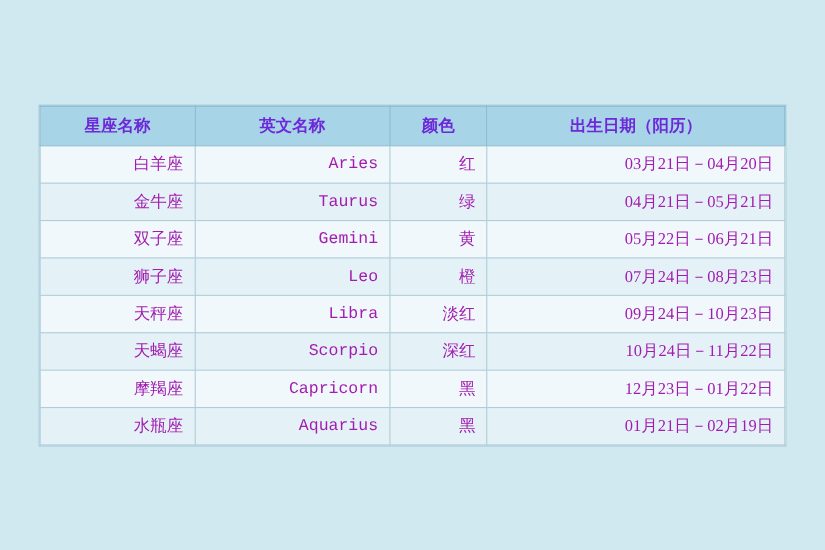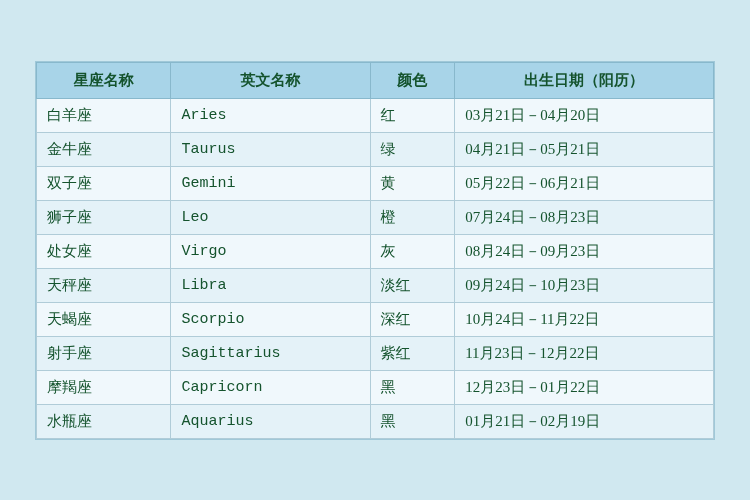--- a/index.html
+++ b/index.html
@@ -32,37 +32,37 @@
 
     thead tr {
       background-color: #a8d4e8;
     }
 
     thead th {
       padding: 8px 10px;
       border: 1px solid #88b8cc;
       text-align: center;
       font-weight: bold;
-      color: #14532d;
+      color: #6d28d9;
       font-size: 15px;
     }
 
     tbody tr {
       background-color: #f0f8fc;
     }
 
     tbody tr:nth-child(even) {
       background-color: #e4f2f8;
     }
 
     tbody td {
       padding: 7px 10px;
       border: 1px solid #b0ccd8;
-      text-align: left;
-      color: #14532d;
+      text-align: right;
+      color: #a21caf;
       font-size: 15px;
     }
 
     tbody td:nth-child(2) {
       font-family: Liberation Mono, monospace;
     }
 
     tbody td:nth-child(4) {
       font-family: Liberation Serif, serif;
     }
@@ -99,42 +99,30 @@
           <td>黄</td>
           <td>05月22日－06月21日</td>
         </tr>
         <tr>
           <td>狮子座</td>
           <td>Leo</td>
           <td>橙</td>
           <td>07月24日－08月23日</td>
         </tr>
         <tr>
-          <td>处女座</td>
-          <td>Virgo</td>
-          <td>灰</td>
-          <td>08月24日－09月23日</td>
-        </tr>
-        <tr>
           <td>天秤座</td>
           <td>Libra</td>
           <td>淡红</td>
           <td>09月24日－10月23日</td>
         </tr>
         <tr>
           <td>天蝎座</td>
           <td>Scorpio</td>
           <td>深红</td>
           <td>10月24日－11月22日</td>
-        </tr>
-        <tr>
-          <td>射手座</td>
-          <td>Sagittarius</td>
-          <td>紫红</td>
-          <td>11月23日－12月22日</td>
         </tr>
         <tr>
           <td>摩羯座</td>
           <td>Capricorn</td>
           <td>黑</td>
           <td>12月23日－01月22日</td>
         </tr>
         <tr>
           <td>水瓶座</td>
           <td>Aquarius</td>

